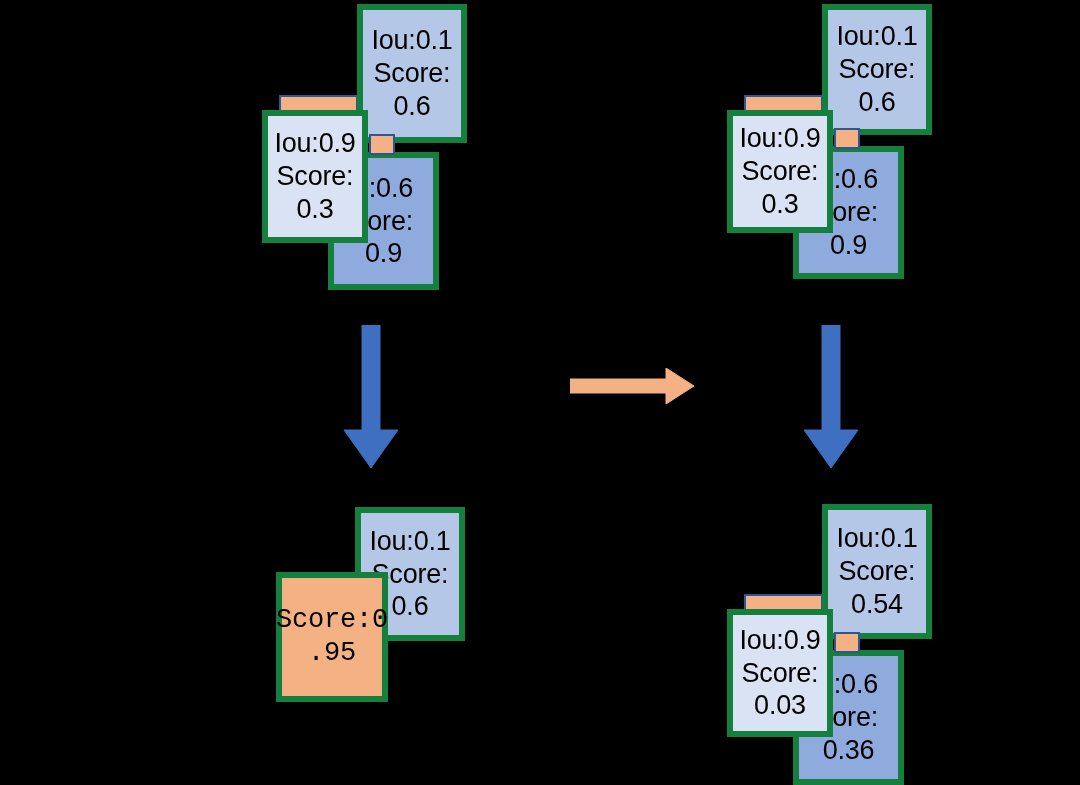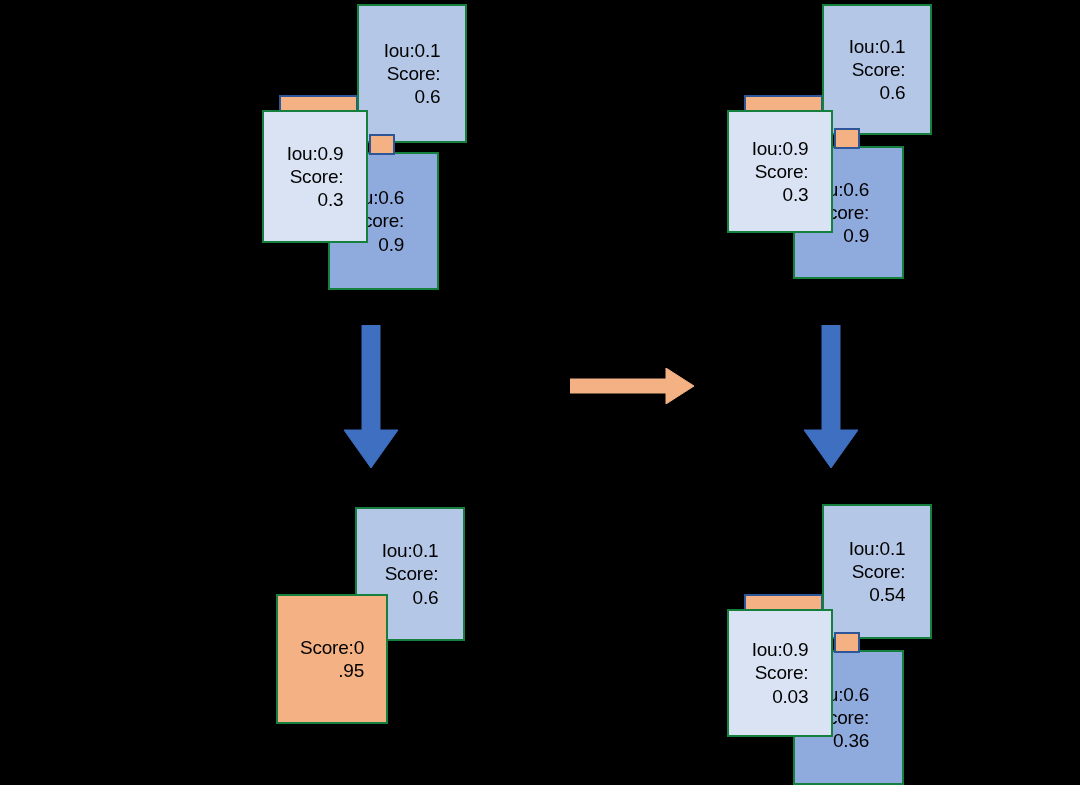--- a/index.html
+++ b/index.html
@@ -8,29 +8,29 @@
     position:relative;
     width:1080px;
     height:785px;
     background:#000000;
     overflow:hidden;
     font-family:"Liberation Sans","DejaVu Sans",sans-serif;
   }
   .box{
     position:absolute;
     box-sizing:border-box;
-    border:2px solid #15803d;
+    border:6px solid #15803d;
     display:flex;
     align-items:center;
     justify-content:center;
-    text-align:right;
+    text-align:center;
     color:#000000;
     line-height:1.22;
     white-space:pre-line;
-    font-size:19px;
+    font-size:27px;
     letter-spacing:-0.2px;
   }
   .strip{
     position:absolute;
     box-sizing:border-box;
     border:2px solid #2e5597;
     background:#f4b183;
   }
   .arrow{position:absolute;}
   .arrow svg{display:block;}
@@ -109,21 +109,21 @@
   </div>
 
   <div>
 
     <div class="box" style="left:355px;top:507px;width:110px;height:134px;background:#b4c7e7;z-index:3;">
       <span>Iou:0.1
 Score:
 0.6</span>
     </div>
 
-    <div class="box" style="left:276px;top:594px;width:112px;height:130px;background:#f4b183;z-index:5;">
+    <div class="box" style="left:276px;top:572px;width:112px;height:130px;background:#f4b183;z-index:5;font-family:Liberation Mono, monospace;">
       <span>Score:0
 .95</span>
     </div>
   </div>
 
   <div>
 
     <div class="strip" style="left:744px;top:594px;width:79px;height:17px;"></div>
 
     <div class="box" style="left:822px;top:504px;width:110px;height:135px;background:#b4c7e7;z-index:3;">

